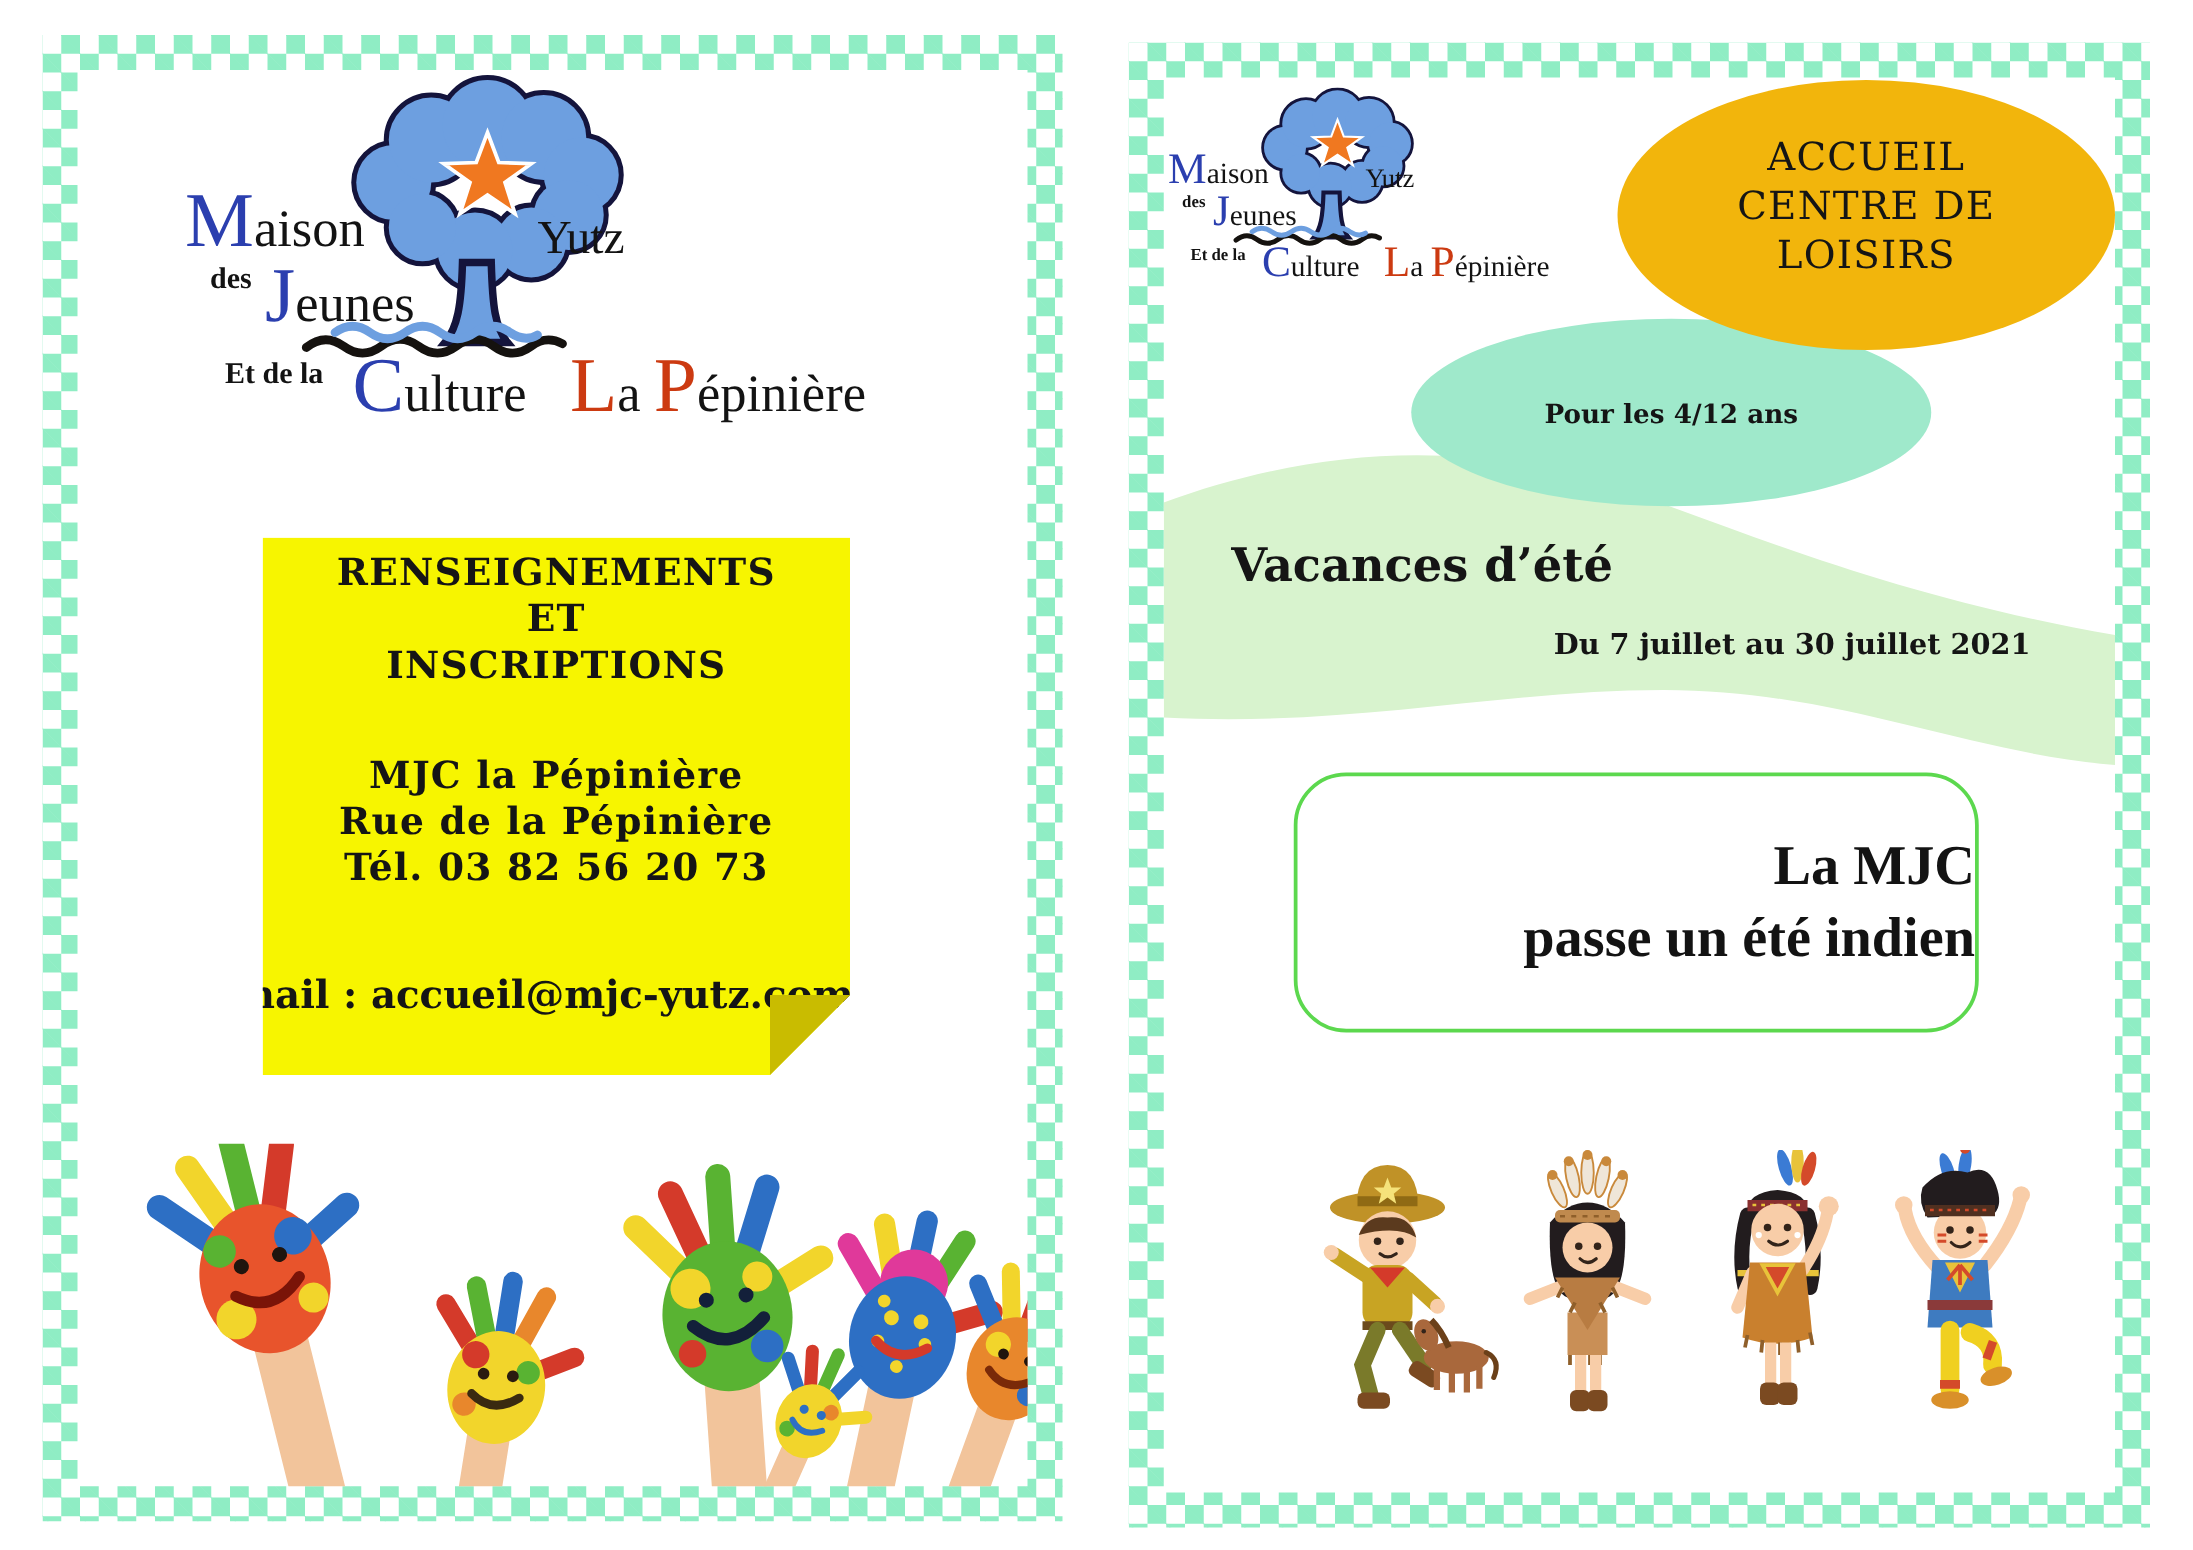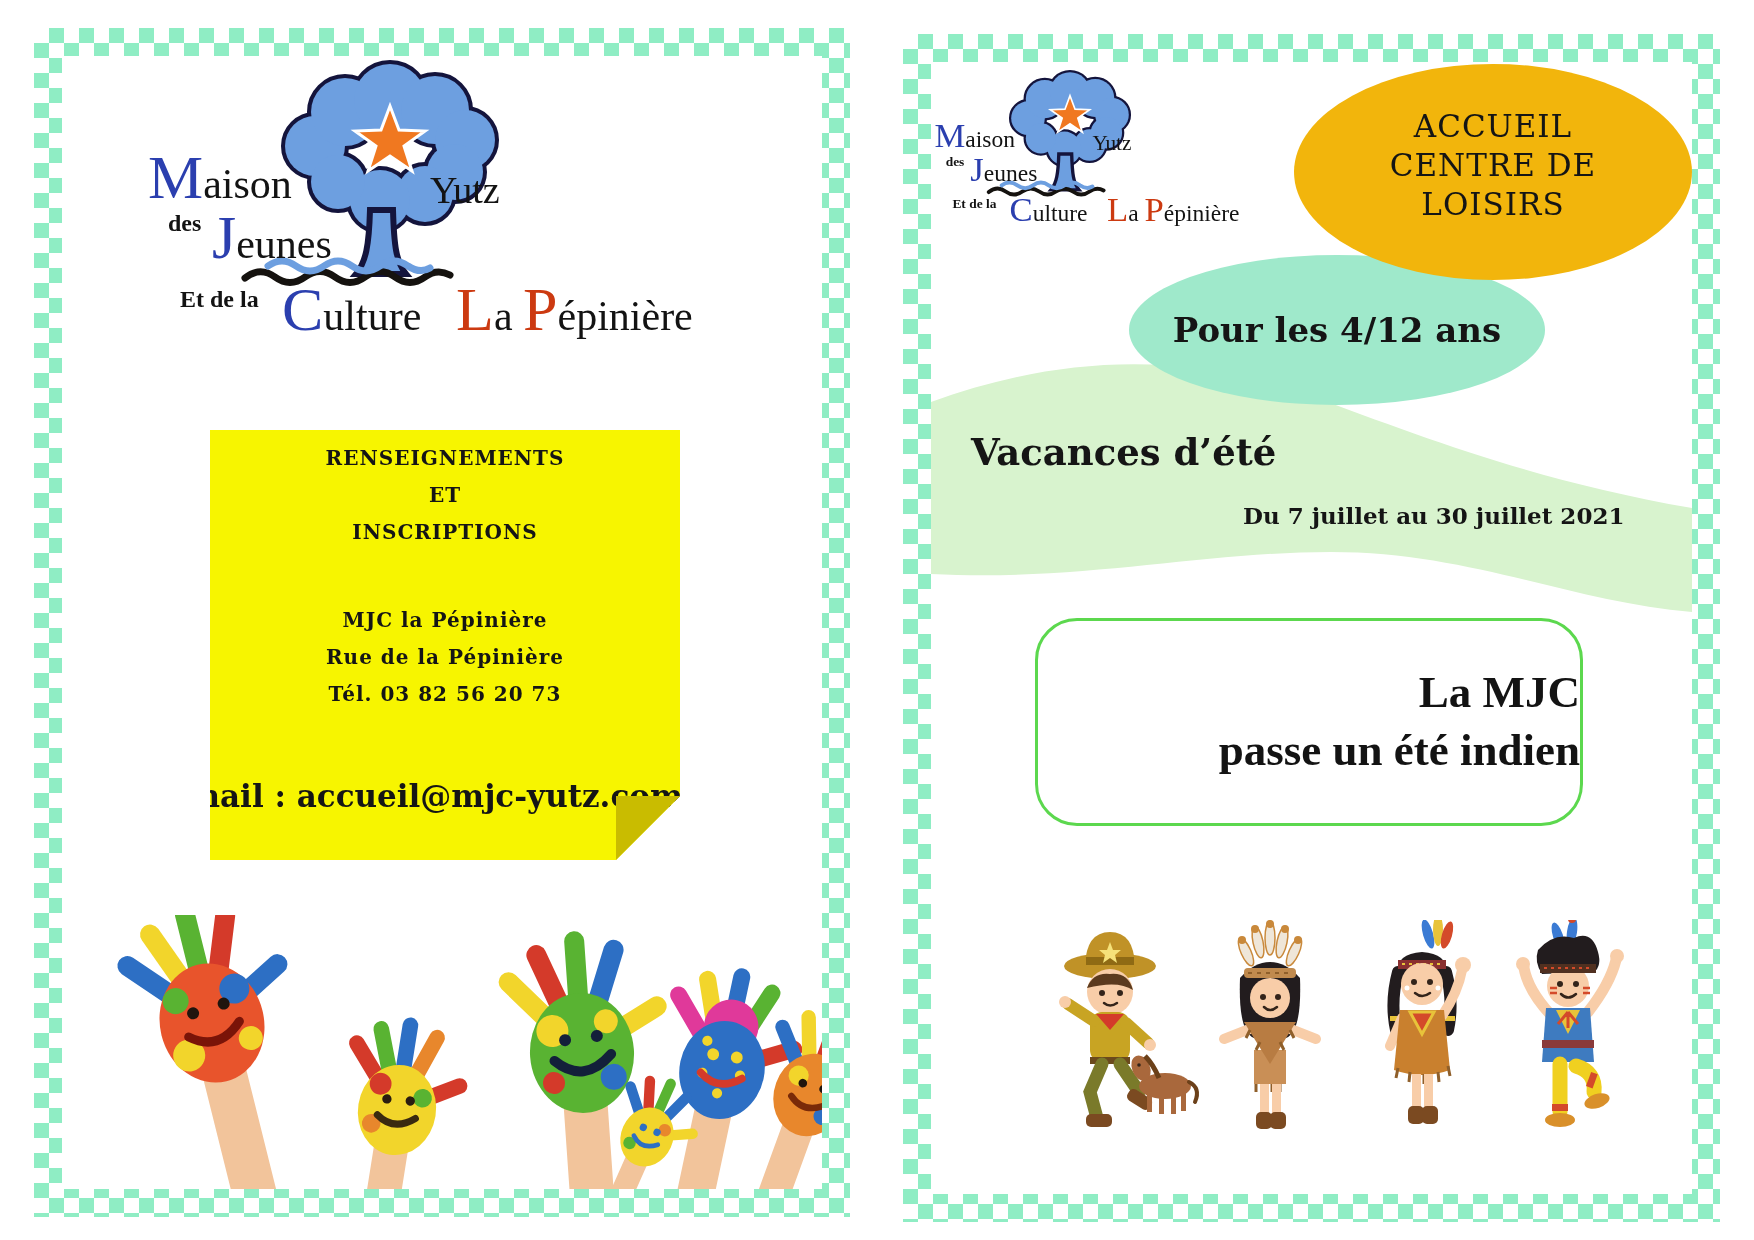--- a/index.html
+++ b/index.html
@@ -33,34 +33,34 @@
   .lt-lapep{left:316px;top:218px;}
   .logo--small{transform:scale(0.56);transform-origin:top left;}
 
   
   .note{position:absolute;left:176px;top:402px;width:470px;height:430px;
         background:var(--note-yellow);
         clip-path:polygon(0 0,100% 0,100% calc(100% - 64px),calc(100% - 64px) 100%,0 100%);
         text-align:center;color:#151515;}
   .note-fold{position:absolute;left:582px;top:768px;width:64px;height:64px;
         background:var(--note-fold);clip-path:polygon(0 0,100% 0,0 100%);}
-  .note .big{font-weight:bold;font-size:20px;line-height:37px;letter-spacing:1px;}
+  .note .big{font-weight:bold;font-size:30px;line-height:37px;letter-spacing:1px;}
   .note-title{position:absolute;left:0;right:0;top:10px;}
   .note-address{position:absolute;left:0;right:0;top:172px;}
   .note-mail{position:absolute;left:-30px;right:-10px;top:348px;font-weight:bold;font-size:31px;}
 
   
   .ellipse{position:absolute;border-radius:50%;display:flex;align-items:center;justify-content:center;
            text-align:center;color:#151515;}
   .el-orange{left:391px;top:30px;width:398px;height:216px;background:var(--accent-orange);z-index:4;}
   .el-orange .txt{font-weight:normal;font-size:31px;line-height:39px;padding-bottom:14px;letter-spacing:1px;}
   .el-teal{left:226px;top:221px;width:416px;height:150px;background:var(--accent-teal);z-index:3;}
-  .el-teal .txt{font-weight:bold;font-size:34px;}
+  .el-teal .txt{font-weight:bold;font-size:21px;}
   .wave{position:absolute;left:28px;top:306px;width:761px;height:306px;z-index:1;}
-  .wave-title{position:absolute;left:68px;top:396px;font-weight:bold;font-size:37px;z-index:2;color:#151515;}
+  .wave-title{position:absolute;left:82px;top:396px;font-weight:bold;font-size:37px;z-index:2;color:#151515;}
   .wave-dates{position:absolute;left:340px;top:468px;font-weight:bold;font-size:23px;z-index:2;color:#151515;}
   .headline-box{position:absolute;left:132px;top:584px;width:542px;height:202px;background:#fff;
         border:3px solid var(--box-green);border-radius:42px;z-index:2;
         display:flex;flex-direction:column;align-items:flex-end;justify-content:center;
         font-family:"Liberation Serif", serif;font-weight:bold;font-size:45px;line-height:1.28;color:#131313;text-align:center;}
   .kids{position:absolute;left:117px;top:886px;z-index:2;}
   .hands{position:absolute;left:28px;top:887px;}
 </style>
 </head>
 <body>

